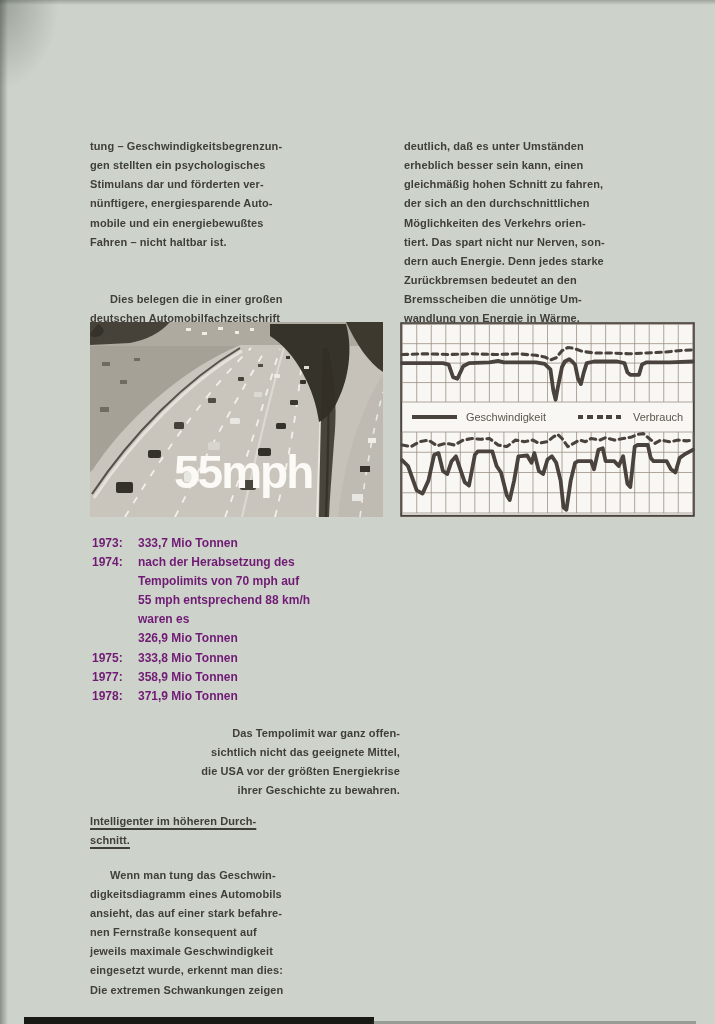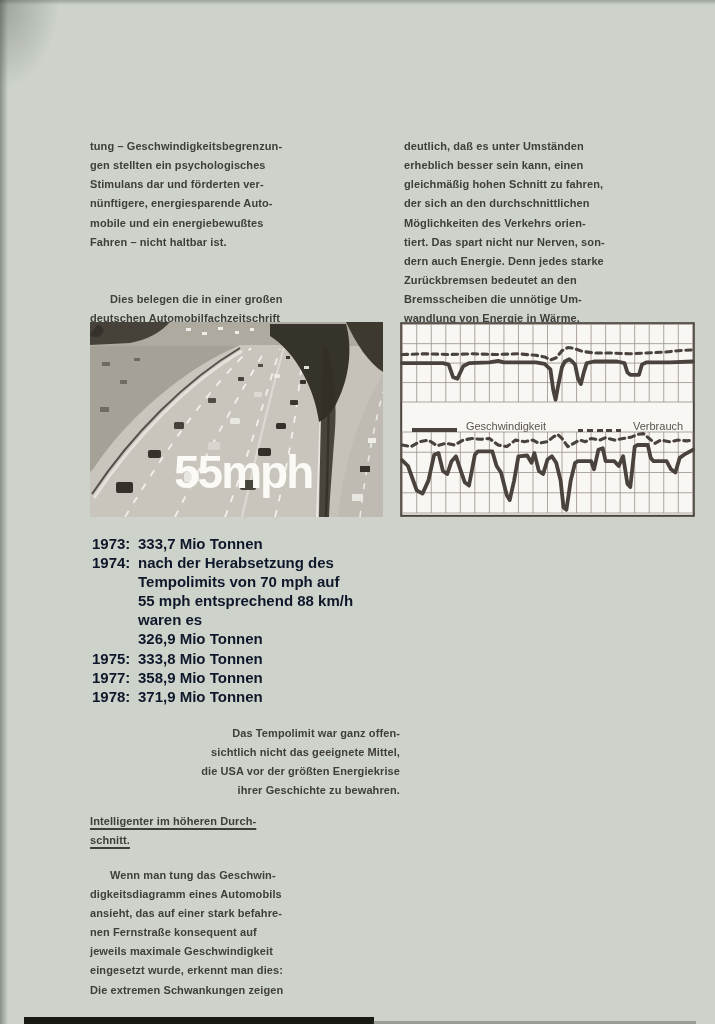--- a/index.html
+++ b/index.html
@@ -27,29 +27,29 @@
   .col-right{left:404px;top:99px;width:305px;}
 
   
   .photo{position:absolute;left:90px;top:322px;width:293px;height:195px;}
   .photo svg{display:block;}
 
   
   .chart{position:absolute;left:400px;top:322px;width:295px;height:195px;}
   .chart svg{display:block;position:absolute;left:0;top:0;}
   .legend{position:absolute;left:0;top:80px;width:295px;height:30px;
-    display:flex;align-items:flex-end;justify-content:center;gap:9px;
+    display:flex;align-items:center;justify-content:center;gap:9px;
     font-size:11px;color:#5b554d;font-weight:normal;}
   .swatch-solid{width:45px;height:4px;background:#4a423c;}
   .swatch-dashed{width:46px;height:3.5px;
     background:repeating-linear-gradient(90deg,#4a423c 0 5.5px,transparent 5.5px 9.5px);}
   .legend .spacer{width:14px;}
 
-  .tonnage{position:absolute;left:92px;top:534px;color:#0f172a;font-weight:bold;
-    font-size:15px;line-height:19.1px;}
+  .tonnage{position:absolute;left:92px;top:534px;color:#701a75;font-weight:bold;
+    font-size:12px;line-height:19.1px;}
   .ton-row{display:flex;}
   .ton-label{width:46px;flex:0 0 46px;}
   .ton-lines{white-space:pre;}
 
   .para3{left:90px;top:724px;width:310px;text-align:right;}
   .heading{left:90px;top:812px;width:310px;text-decoration:underline;
     text-decoration-thickness:1.8px;text-underline-offset:3px;}
   .para4{left:90px;top:866px;width:310px;}
 </style>
 </head>

